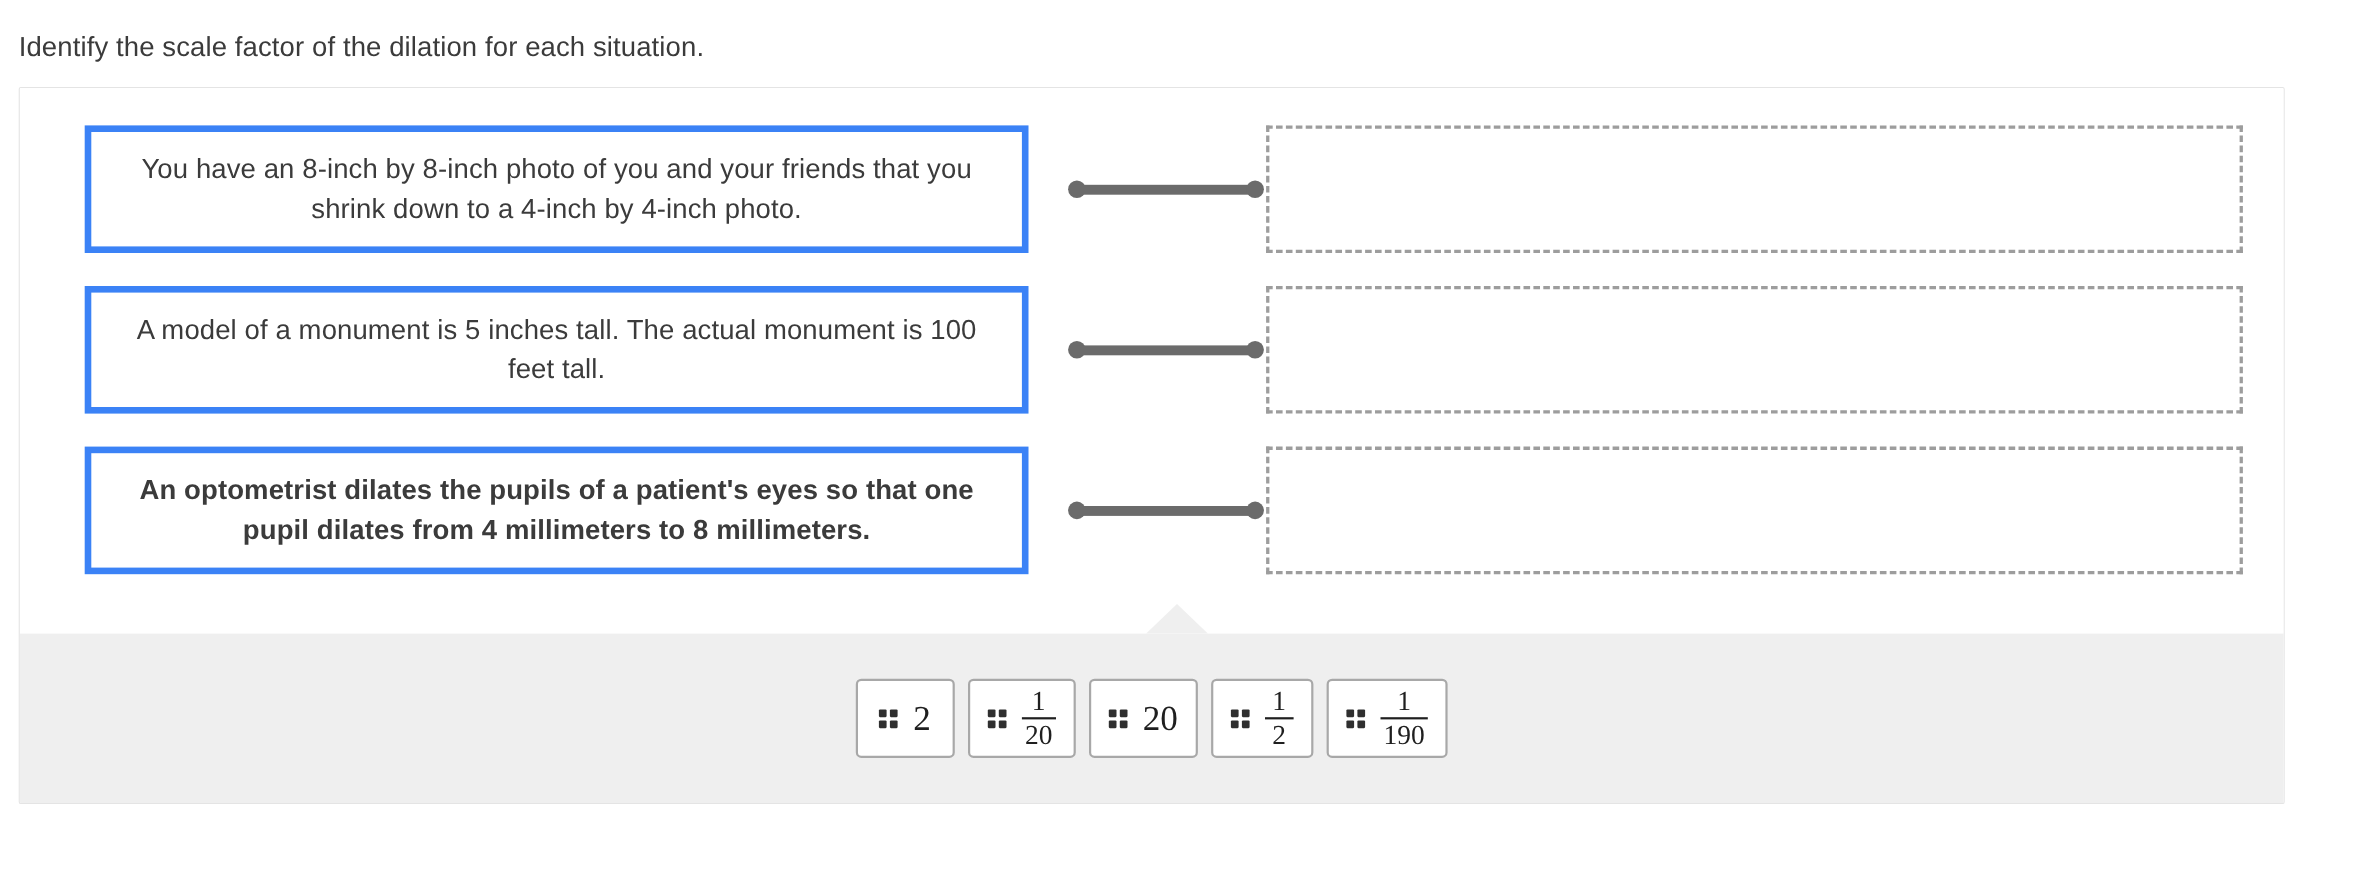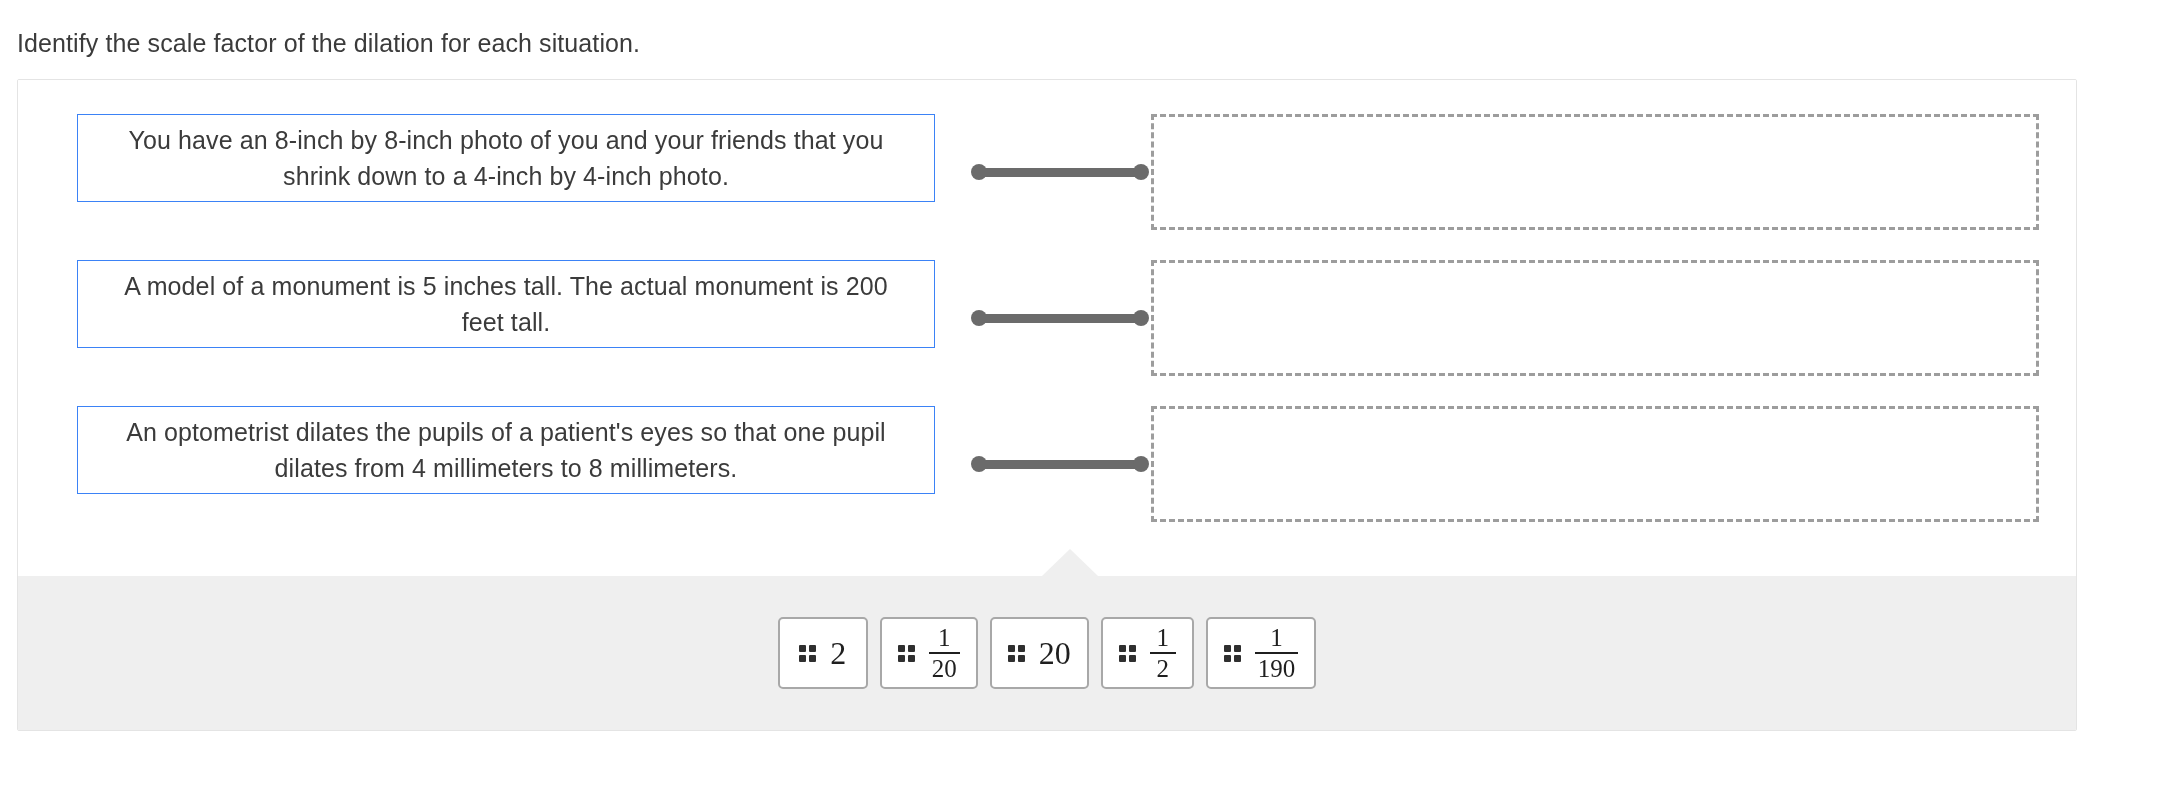--- a/index.html
+++ b/index.html
@@ -57,30 +57,30 @@
   }
 
   .match-row {
     position: absolute;
     left: 0;
     width: 100%;
     height: 116px;
   }
   .match-row.r1 { top: 34px; }
   .match-row.r2 { top: 180px; }
-  .match-row.r3 { top: 326px; }
+  .match-row.r3 { top: 326px; font-weight: bold; }
 
   
   .situation-box {
     position: absolute;
     left: 59px;
     top: 0;
     width: 858px;
-    height: 88px;
-    border: 1px solid #3b82f6;
+    height: 116px;
+    border: 6px solid #3b82f6;
     background: #ffffff;
     box-sizing: border-box;
     display: flex;
     align-items: center;
     justify-content: center;
     padding: 0 26px;
   }
   .situation-text {
     font-size: 25px;
     line-height: 36px;
@@ -240,21 +240,21 @@
         <div class="connector">
           <span class="knob left"></span>
           <span class="bar"></span>
           <span class="knob right"></span>
         </div>
         <div class="drop-zone"></div>
       </div>
 
       <div class="match-row r2">
         <div class="situation-box">
-          <span class="situation-text">A model of a monument is 5 inches tall. The actual monument is 200 feet tall.</span>
+          <span class="situation-text">A model of a monument is 5 inches tall. The actual monument is 100 feet tall.</span>
         </div>
         <div class="connector">
           <span class="knob left"></span>
           <span class="bar"></span>
           <span class="knob right"></span>
         </div>
         <div class="drop-zone"></div>
       </div>
 
       <div class="match-row r3">

